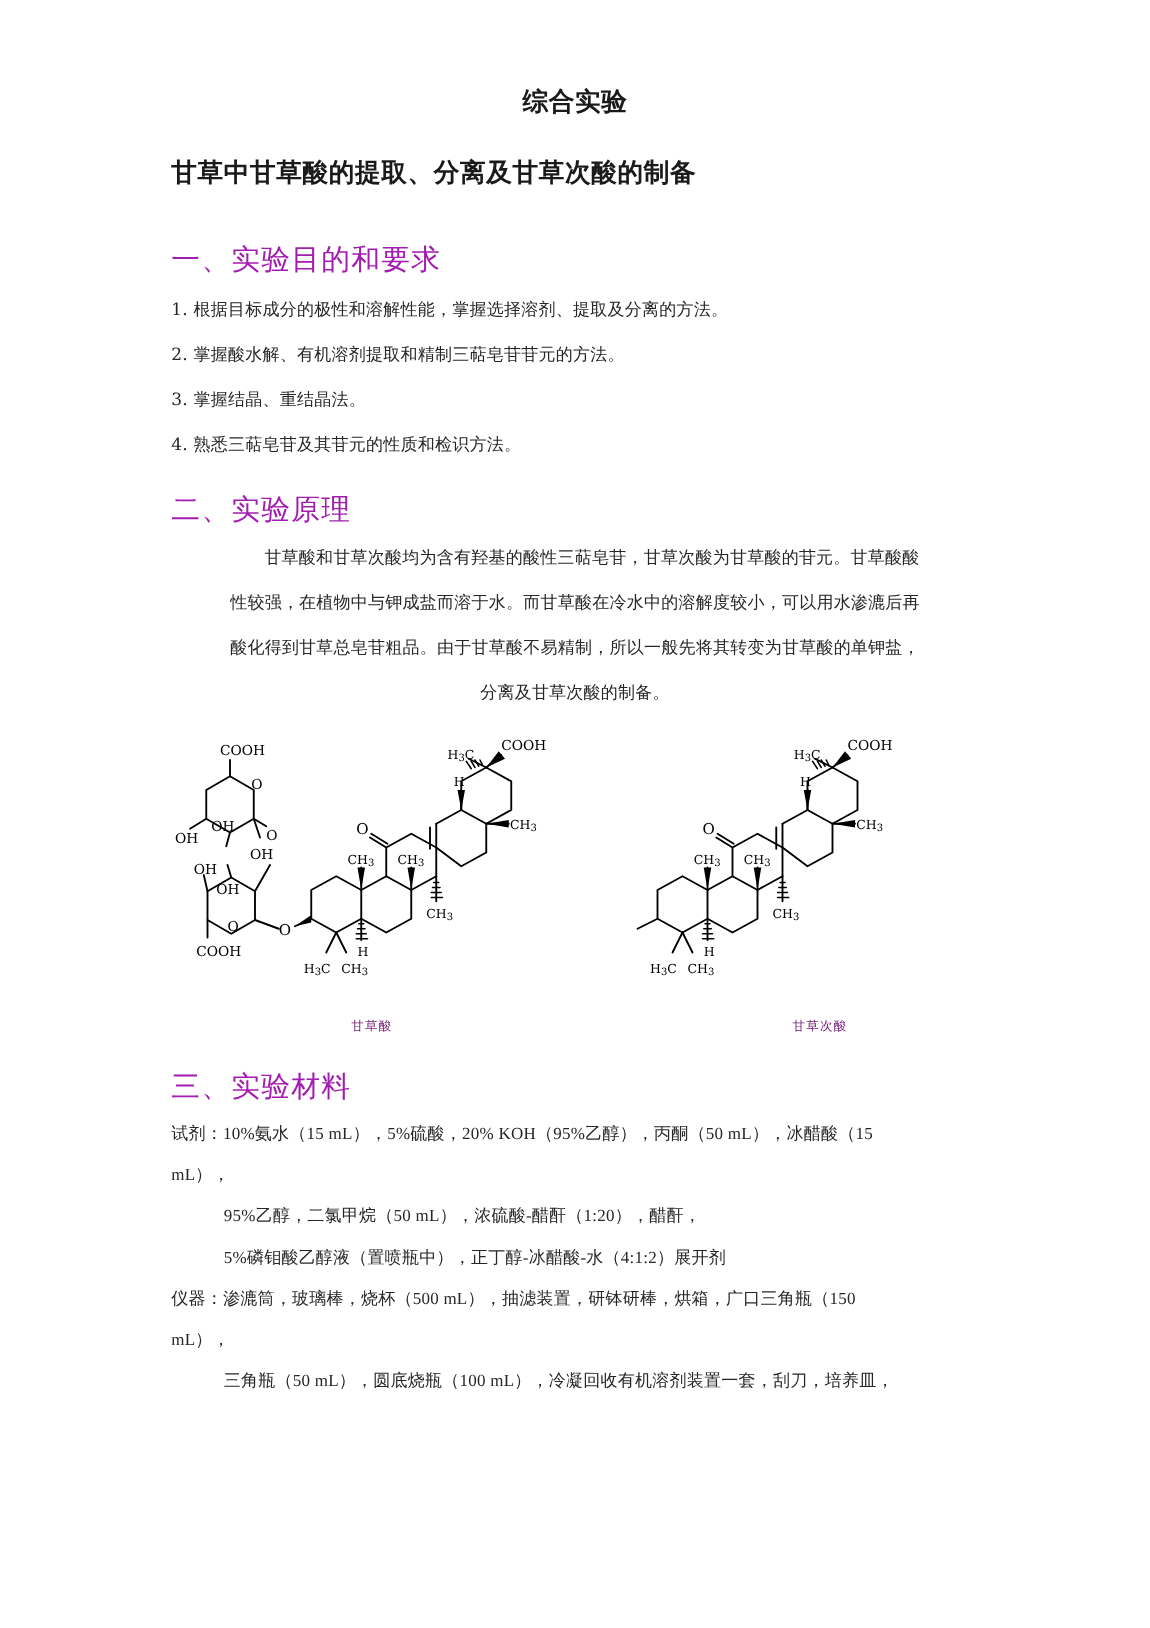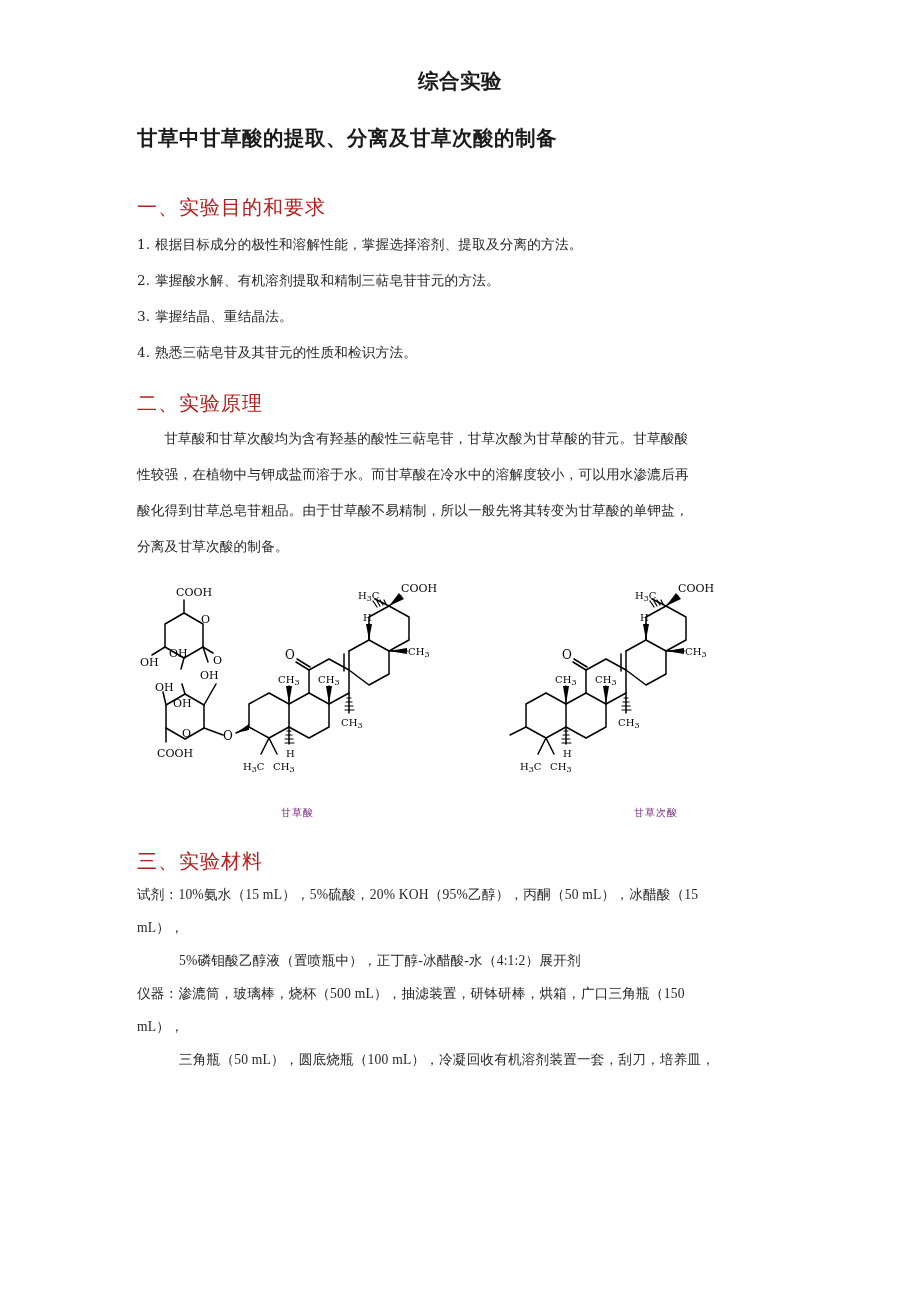--- a/index.html
+++ b/index.html
@@ -43,23 +43,23 @@
     font-weight: bold;
     letter-spacing: 0.5px;
     margin: 0;
     padding-top: 32px;
     line-height: 1.2;
     color: #1a1a1a;
   }
 
   
   .section-heading {
-    font-size: 20px;
+    font-size: 23px;
     font-weight: normal;
-    color: #b91c1c;
+    color: #a21caf;
     margin: 0;
     line-height: 1.3;
     letter-spacing: 1px;
   }
   .sec1 { padding-top: 44px; }
   .sec2 { padding-top: 20px; }
   .sec3 { padding-top: 16px; }
 
   
   .body-line {
@@ -75,20 +75,21 @@
     color: #262626;
     line-height: 36px;
     letter-spacing: 0.2px;
     white-space: nowrap;
   }
   .principle {
     margin-top: 4px;
   }
   .principle .body-line {
     line-height: 36px;
+    text-align: center;
   }
   .indent-2 { text-indent: 2em; }
   .indent-block { padding-left: 42px; }
 
   .materials { margin-top: 4px; }
   .materials .body-line { line-height: 33px; font-family: Liberation Serif, serif; }
 
   
   .figure {
     position: relative;
@@ -341,20 +342,21 @@
 
     <div class="caption-row">
       <span class="caption cap-left">甘草酸</span>
       <span class="caption cap-right">甘草次酸</span>
     </div>
 
     <h3 class="section-heading sec3">三、实验材料</h3>
     <div class="materials">
       <div class="body-line">试剂：10%氨水（15 mL），5%硫酸，20% KOH（95%乙醇），丙酮（50 mL），冰醋酸（15</div>
       <div class="body-line">mL），</div>
+      <div class="body-line indent-block">95%乙醇，二氯甲烷（50 mL），浓硫酸-醋酐（1:20），醋酐，</div>
       <div class="body-line indent-block">5%磷钼酸乙醇液（置喷瓶中），正丁醇-冰醋酸-水（4:1:2）展开剂</div>
       <div class="body-line">仪器：渗漉筒，玻璃棒，烧杯（500 mL），抽滤装置，研钵研棒，烘箱，广口三角瓶（150</div>
       <div class="body-line">mL），</div>
       <div class="body-line indent-block">三角瓶（50 mL），圆底烧瓶（100 mL），冷凝回收有机溶剂装置一套，刮刀，培养皿，</div>
     </div>
 
   </div>
 </div>
 
 </body></html>

